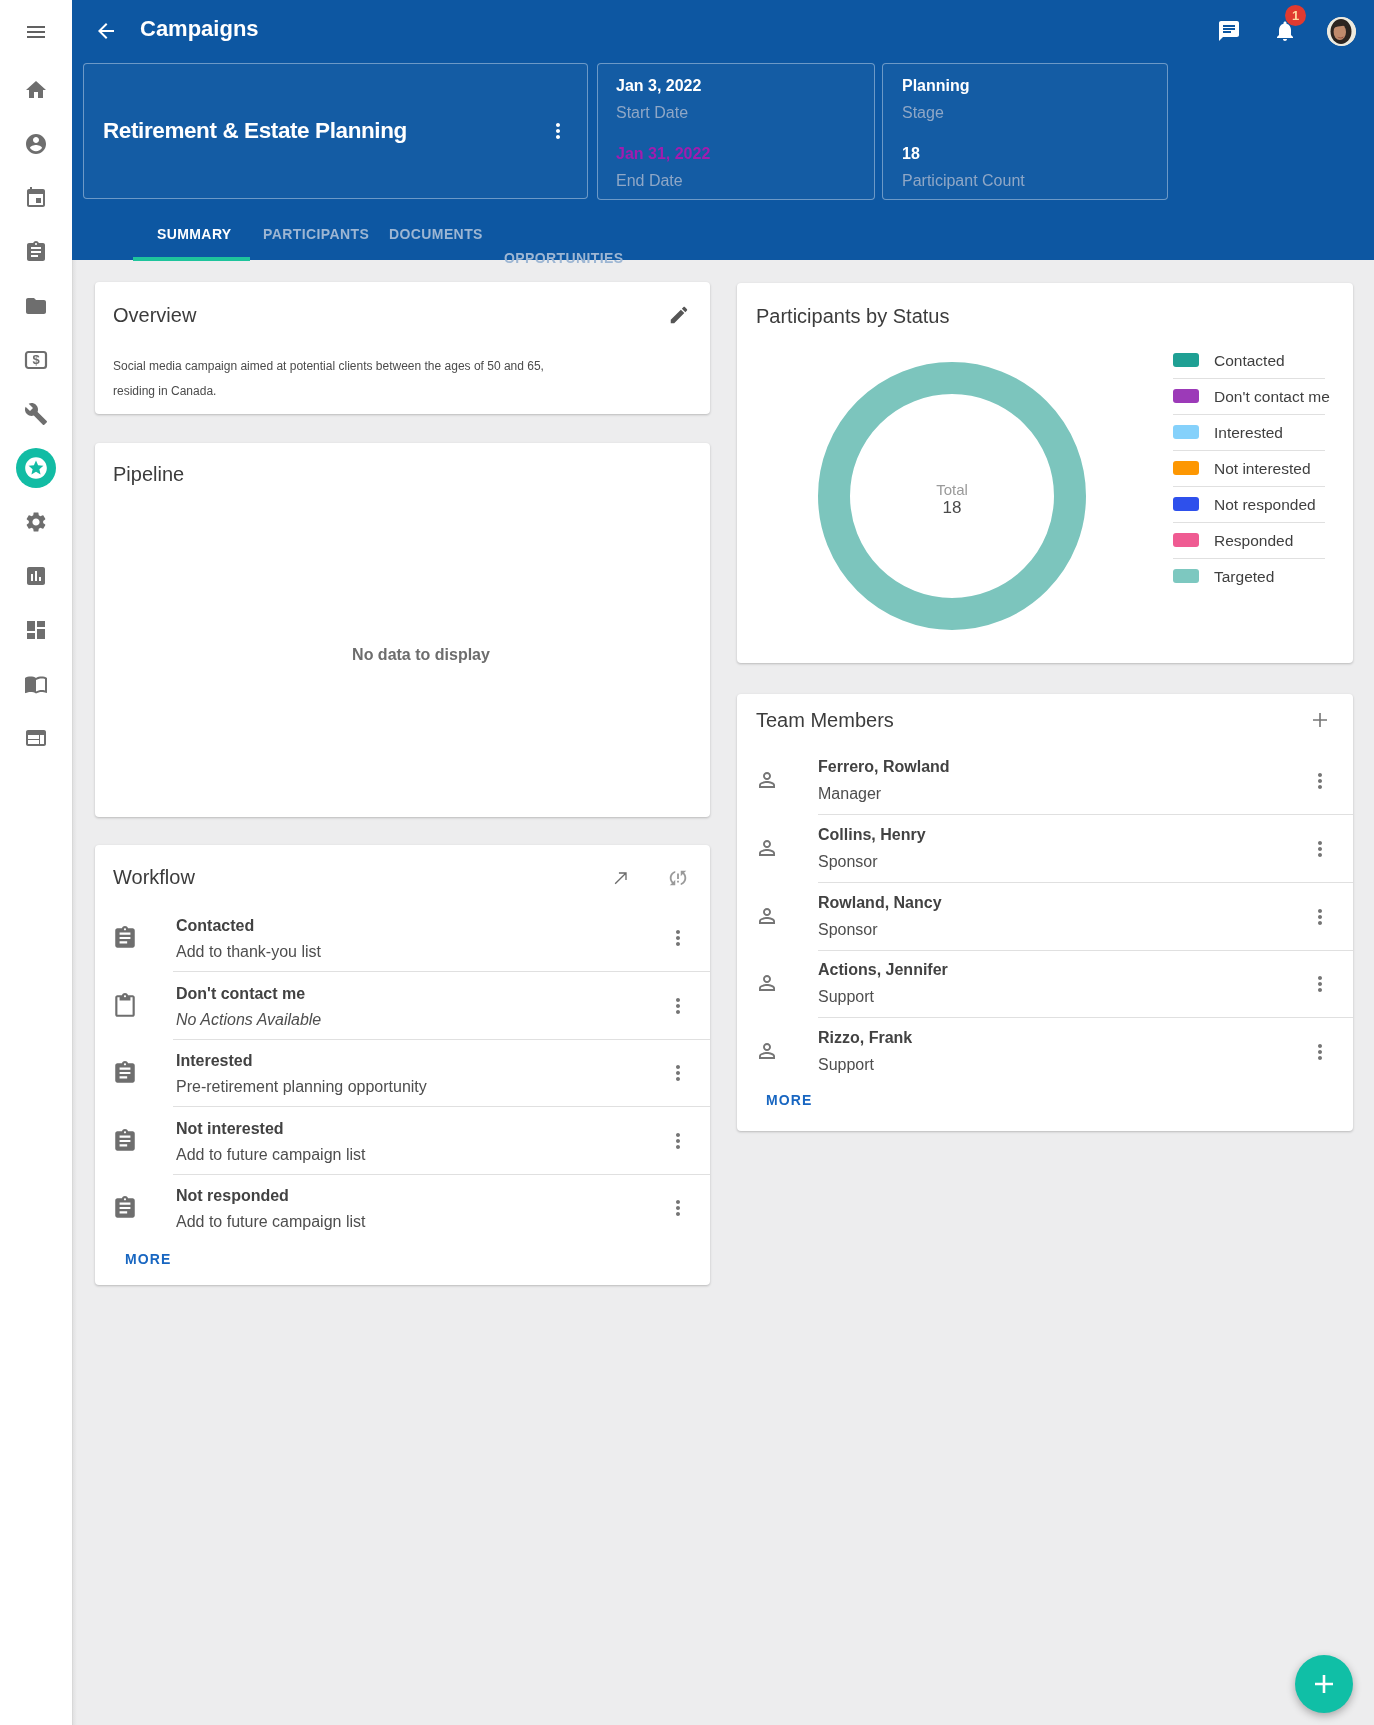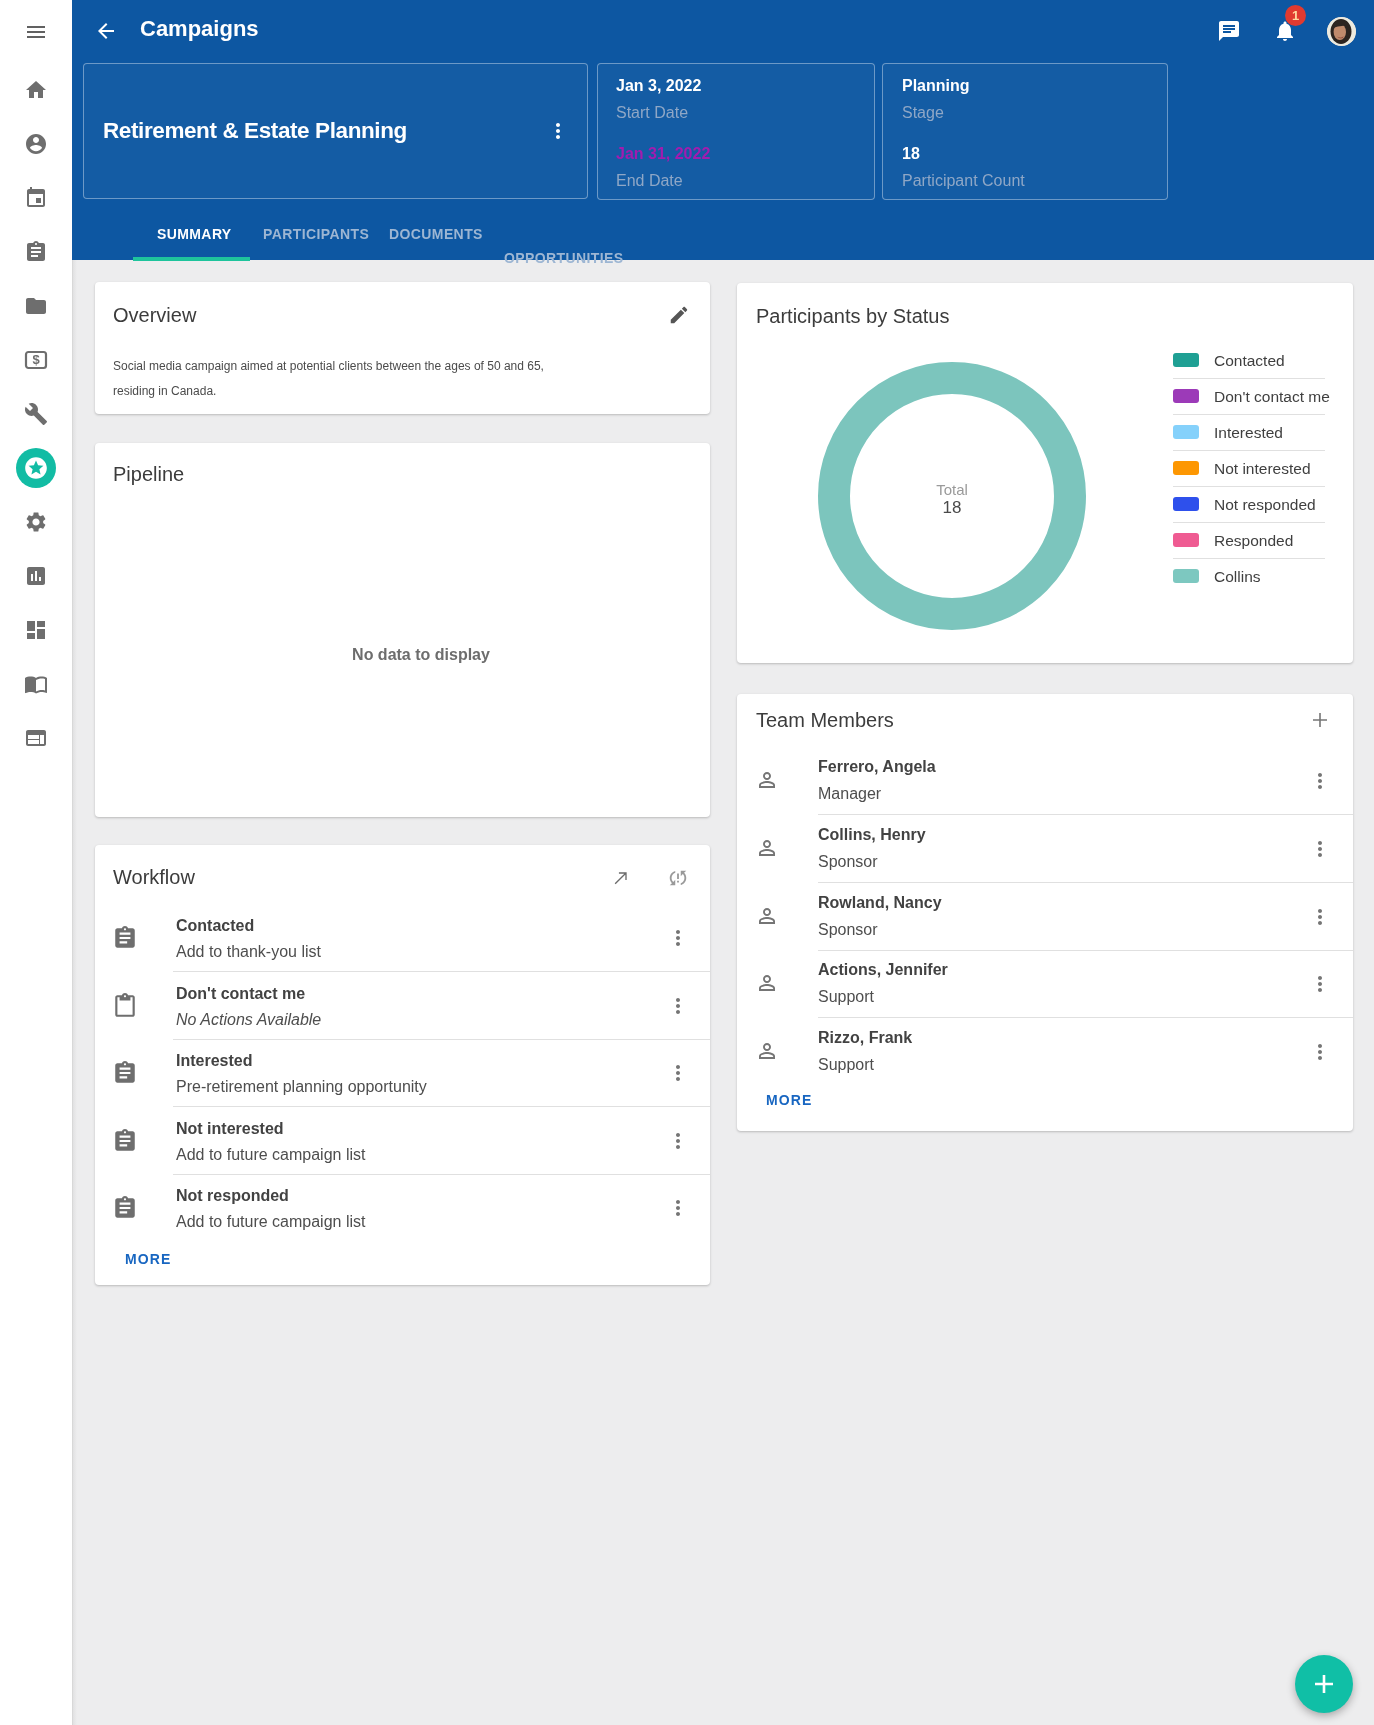--- a/index.html
+++ b/index.html
@@ -225,35 +225,35 @@
     <div class="leg-sw" style="top:461px;background:#fd9702;"></div>
     <div class="leg-label" style="top:460px;">Not interested</div>
     <div class="sep" style="left:1173px;top:486px;width:152px;"></div>
     <div class="leg-sw" style="top:497px;background:#2e50ec;"></div>
     <div class="leg-label" style="top:496px;">Not responded</div>
     <div class="sep" style="left:1173px;top:522px;width:152px;"></div>
     <div class="leg-sw" style="top:533px;background:#ef5b92;"></div>
     <div class="leg-label" style="top:532px;">Responded</div>
     <div class="sep" style="left:1173px;top:558px;width:152px;"></div>
     <div class="leg-sw" style="top:569px;background:#7dc8c0;"></div>
-    <div class="leg-label" style="top:568px;">Collins</div>
+    <div class="leg-label" style="top:568px;">Targeted</div>
   </div>
 
 <div class="card" style="left:737px; top:694px; width:616px; height:437px;"></div>
 <div class="abs ctitle" style="left:756px; top:709px;">Team Members</div>
 <div class="abs" style="left:1308px; top:708px;">
   <svg width="24" height="24" viewBox="0 0 24 24" fill="none" stroke="#757575" stroke-width="1.6">
       <path d="M12 5v14M5 12h14"></path>
     </svg>
 </div>
 <div class="abs" id="tmrows">
     <div style="position:absolute;left:755px;top:768px;"><svg width="24" height="24" viewBox="0 0 24 24" fill="#757575">
         <path d="M12 5.9c1.16 0 2.1.94 2.1 2.1s-.94 2.1-2.1 2.1S9.9 9.16 9.9 8s.94-2.1 2.1-2.1m0 9c2.97 0 6.1 1.46 6.1 2.1v1.1H5.9V17c0-.64 3.13-2.1 6.1-2.1M12 4C9.79 4 8 5.79 8 8s1.79 4 4 4 4-1.79 4-4-1.79-4-4-4zm0 9c-2.67 0-8 1.34-8 4v3h16v-3c0-2.66-5.33-4-8-4z"></path>
       </svg></div>
-    <div class="tm-name" style="top:758px;">Ferrero, Angela</div>
+    <div class="tm-name" style="top:758px;">Ferrero, Rowland</div>
     <div class="tm-role" style="top:785px;">Manager</div>
     <div style="position:absolute;left:1308px;top:769px;"><svg width="24" height="24" viewBox="0 0 24 24" fill="#757575">
         <path d="M12 8c1.1 0 2-.9 2-2s-.9-2-2-2-2 .9-2 2 .9 2 2 2zm0 2c-1.1 0-2 .9-2 2s.9 2 2 2 2-.9 2-2-.9-2-2-2zm0 6c-1.1 0-2 .9-2 2s.9 2 2 2 2-.9 2-2-.9-2-2-2z"></path>
       </svg></div>
     <div class="sep" style="left:818px;top:814px;width:535px;"></div>
     <div style="position:absolute;left:755px;top:835.8px;"><svg width="24" height="24" viewBox="0 0 24 24" fill="#757575">
         <path d="M12 5.9c1.16 0 2.1.94 2.1 2.1s-.94 2.1-2.1 2.1S9.9 9.16 9.9 8s.94-2.1 2.1-2.1m0 9c2.97 0 6.1 1.46 6.1 2.1v1.1H5.9V17c0-.64 3.13-2.1 6.1-2.1M12 4C9.79 4 8 5.79 8 8s1.79 4 4 4 4-1.79 4-4-1.79-4-4-4zm0 9c-2.67 0-8 1.34-8 4v3h16v-3c0-2.66-5.33-4-8-4z"></path>
       </svg></div>
     <div class="tm-name" style="top:825.8px;">Collins, Henry</div>
     <div class="tm-role" style="top:852.8px;">Sponsor</div>

